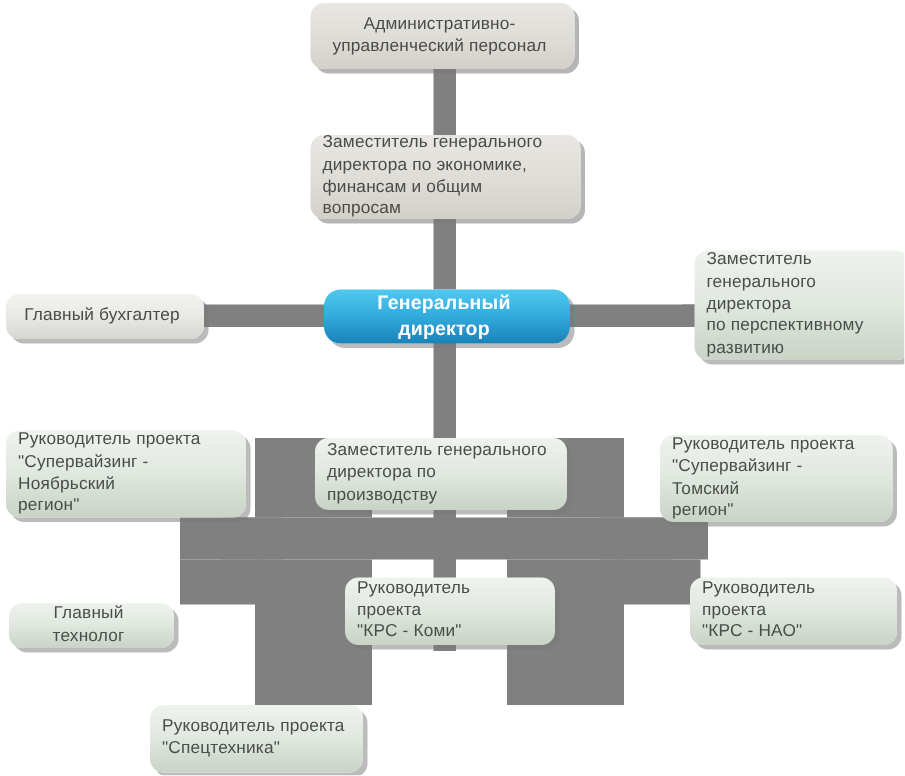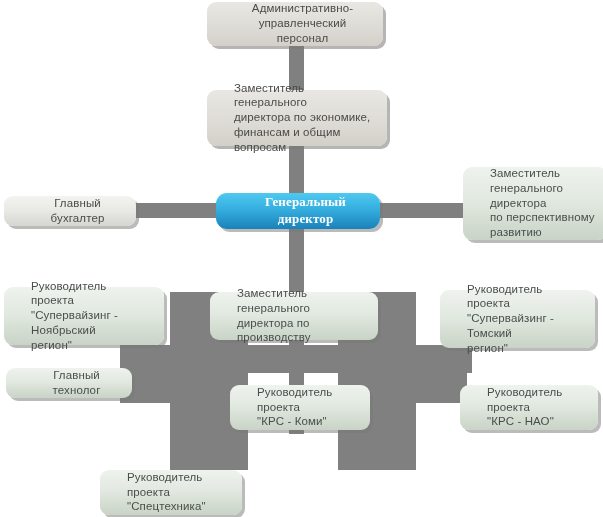--- a/index.html
+++ b/index.html
@@ -24,21 +24,21 @@
   }
 
   
   .node {
     position: absolute;
     z-index: 3;
     box-sizing: border-box;
     border-radius: 9px;
     display: flex;
     align-items: center;
-    padding: 7px 12px 8px 27px;
+    padding: 7px 12px 8px 8px;
     font-size: 11.5px;
     line-height: 1.28;
     color: #3a3a3a;
     letter-spacing: 0.01em;
   }
   .node .label {
     display: block;
     white-space: pre-line;
   }
 
@@ -67,21 +67,20 @@
   .node.primary {
     background: linear-gradient(180deg, #4fc9ef 0%, #35aee0 45%, #1a82b8 100%);
     color: #ffffff;
     font-size: 13px;
     font-weight: bold;
     justify-content: center;
     text-align: center;
     box-shadow: 3px 3px 0 0 rgba(120,120,120,0.5);
     border-radius: 11px;
     z-index: 4;
-    font-family: Liberation Serif, serif;
   }
   .node.center-text { justify-content: center; text-align: center; }
 </style>
 </head>
 <body>
 
 <div id="org-chart">
 
   <div class="connector" style="left:289px; top:44px; width:15px; height:48px;"></div>
 
@@ -148,21 +147,21 @@
     <span class="label">Заместитель генерального
 директора по производству</span>
   </div>
 
   <div class="node pale" style="left:440px; top:290px; width:155px; height:58px;">
     <span class="label">Руководитель проекта
 "Супервайзинг - Томский
 регион"</span>
   </div>
 
-  <div class="node pale center-text" style="left:6px; top:368px; width:126px; height:30px;">
+  <div class="node pale center-text" style="left:6px; top:402px; width:110px; height:30px;">
     <span class="label">Главный технолог</span>
   </div>
 
   <div class="node pale" style="left:230px; top:385px; width:140px; height:45px;">
     <span class="label">Руководитель проекта
 "КРС - Коми"</span>
   </div>
 
   <div class="node pale" style="left:460px; top:385px; width:138px; height:45px;">
     <span class="label">Руководитель проекта

